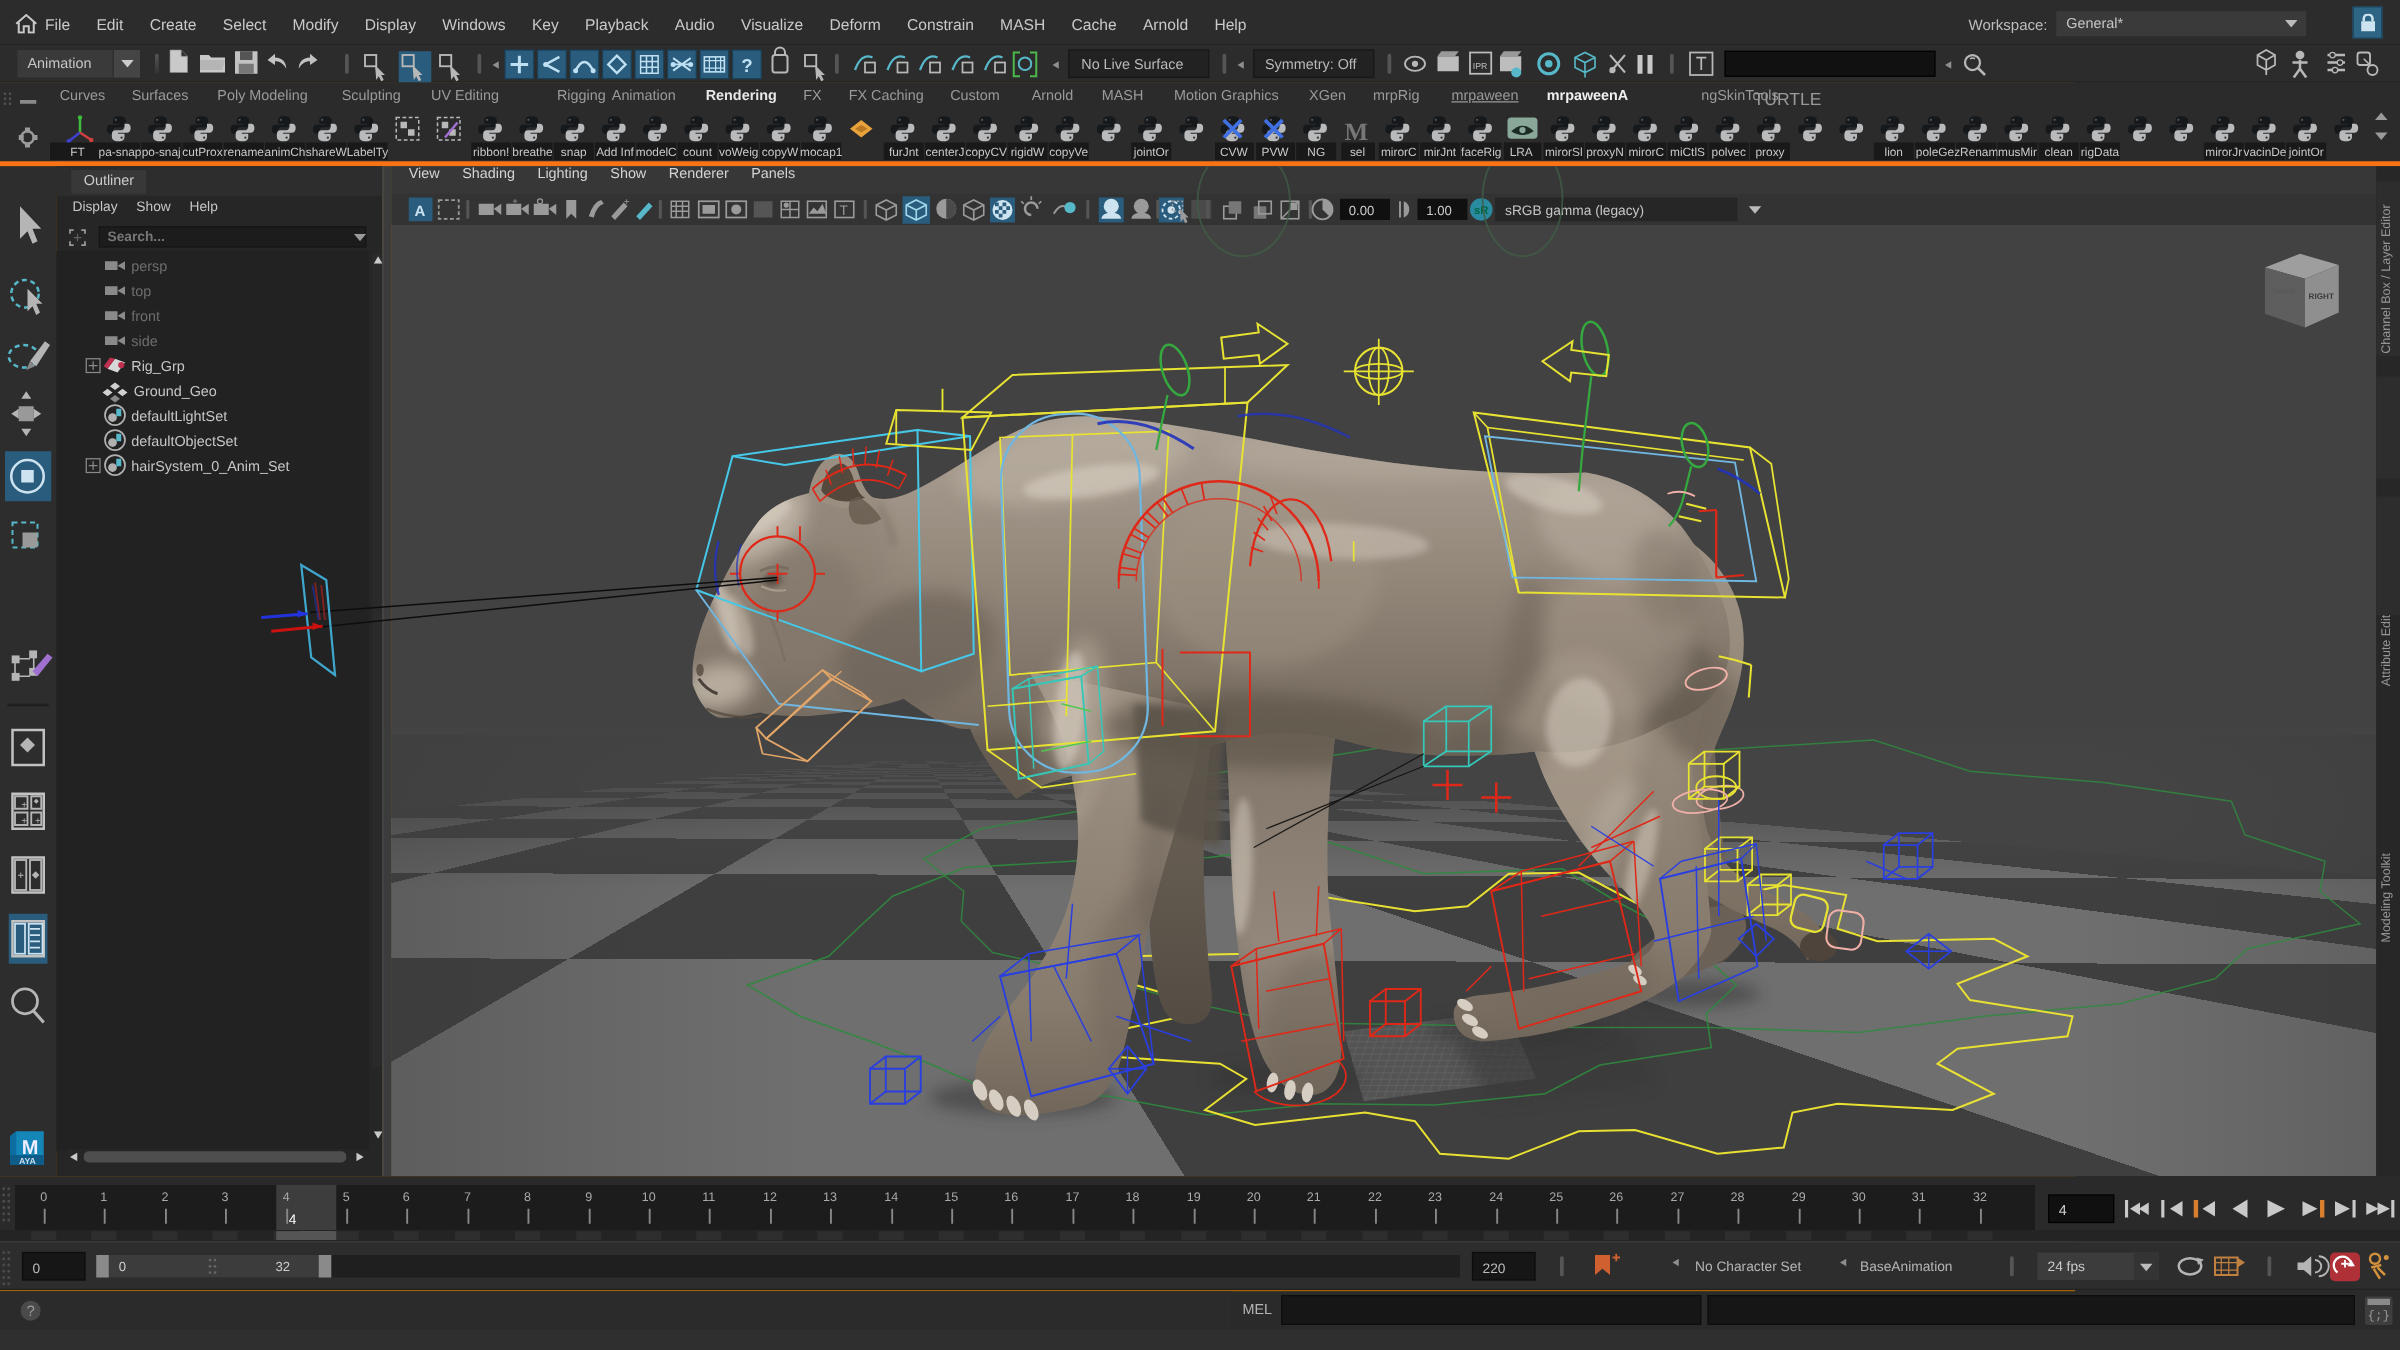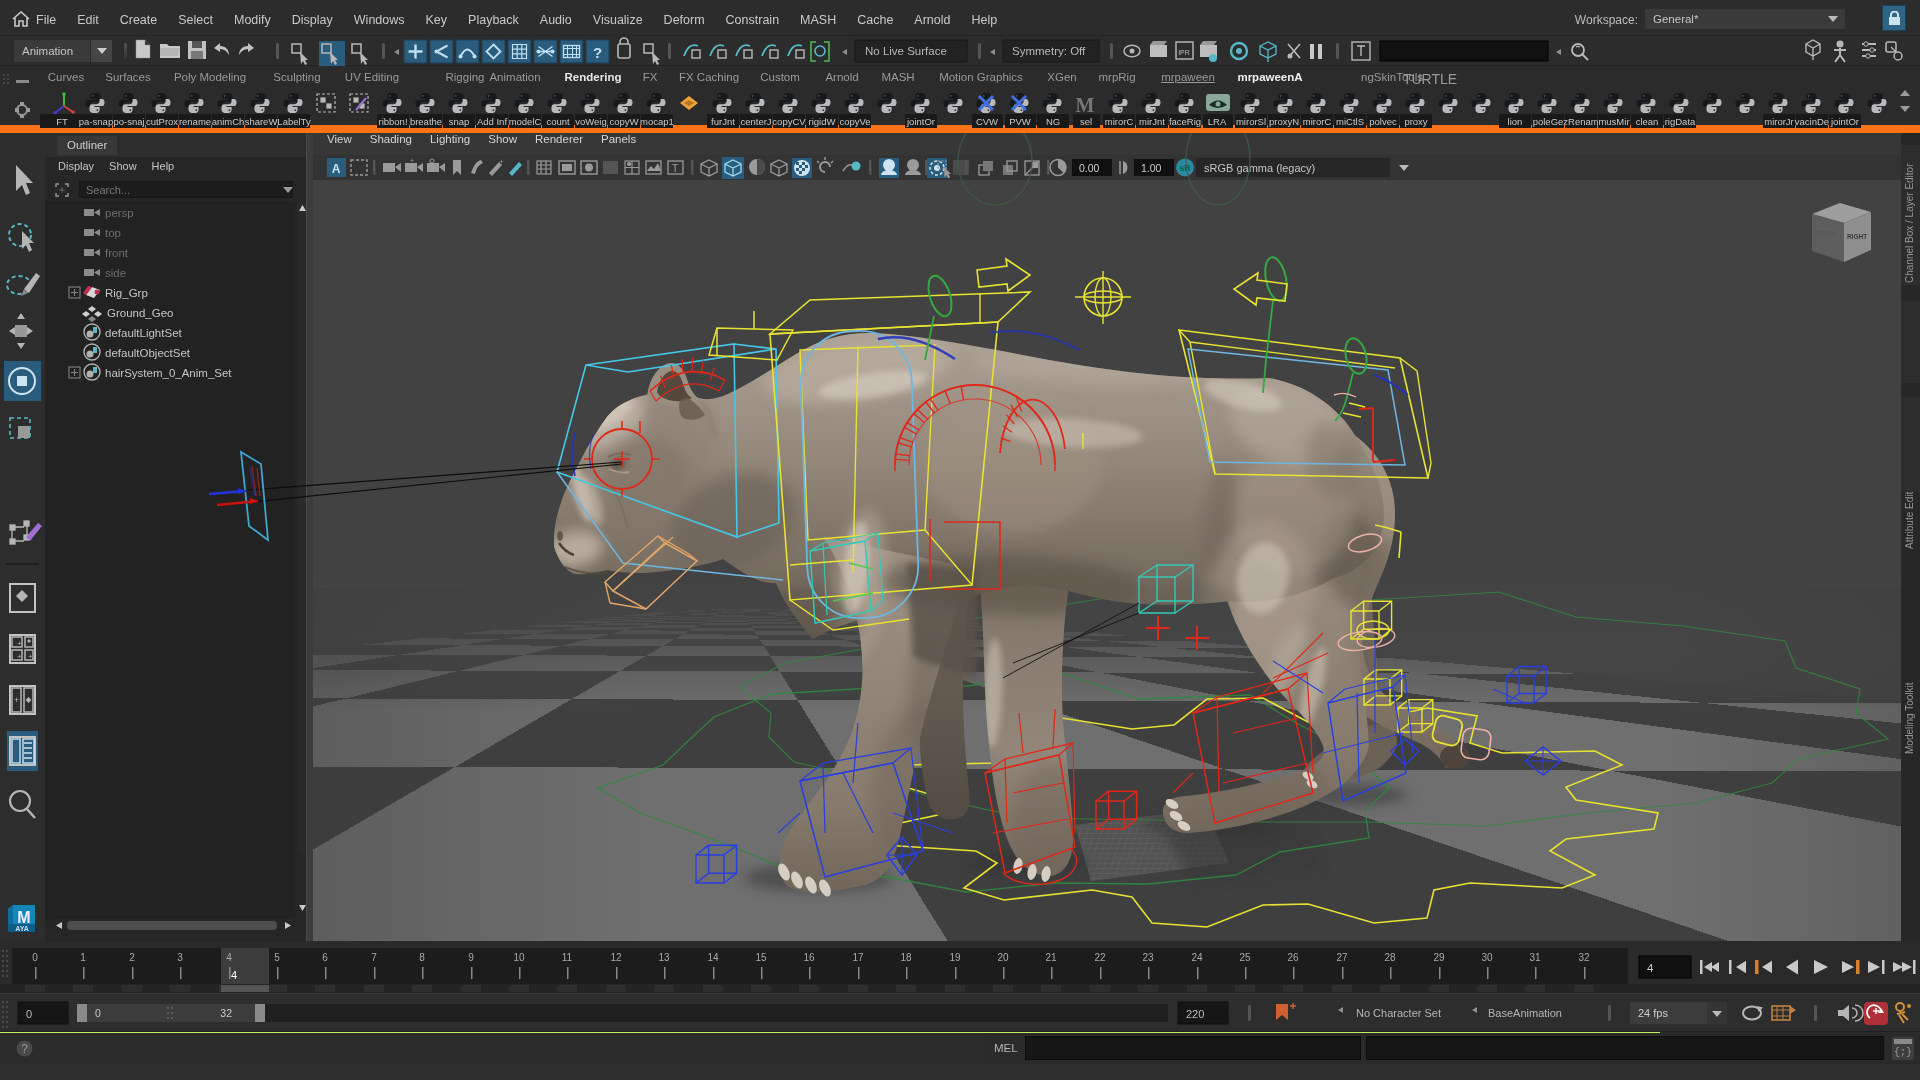--- a/index.html
+++ b/index.html
@@ -1,33 +1,33 @@
 <!DOCTYPE html>
 <html><head>
 <meta charset="utf-8">
 <style>
 * { margin:0; padding:0; box-sizing:border-box; }
 html,body { width:1920px; height:1080px; overflow:hidden; background:#2b2b2b;
   font-family:"Liberation Sans", sans-serif; }
 .abs { position:absolute; }
-#page { position:relative; width:1660px; height:1080px; background:#bef264; }
+#page { position:relative; width:1660px; height:1080px; background:#a16207; }
 #menubar { left:0; top:0; width:1920px; height:36px; background:#2c2c2c; border-bottom:1px solid #242424;}
 #menubar .items { position:absolute; left:36px; top:13px; color:#c9c9c9; font-size:12.5px; }
 #menubar .items span { margin-right:21px; }
 #statusline { left:0; top:36px; width:1920px; height:30px; background:#2c2c2c; border-bottom:1px solid #232323;}
 .ddown { position:absolute; background:#3a3a3a; color:#c6c6c6; font-size:11.5px; }
 .sep { position:absolute; width:3px; height:16px; top:43px; background:linear-gradient(#555,#333); border-radius:2px; }
-#shelf { left:0; top:66px; width:1920px; height:67px; background:#2b2b2b; border-bottom:8px solid #f97316; }
+#shelf { left:0; top:66px; width:1920px; height:67px; background:#2b2b2b; border-bottom:4px solid #f97316; }
 #lbar { left:0; top:133px; width:45px; height:808px; background:#2d2d2d; }
 #outliner { left:45px; top:133px; width:261px; height:808px; background:#262626; }
 #olhead { position:absolute; left:0; top:0; width:261px; height:24px; background:#2d2d2d; }
 #oltab { position:absolute; left:12px; top:3px; padding:3px 10px 4px; background:#383838; color:#ccc; font-size:11.5px; }
 #olmenu { position:absolute; left:13px; top:27px; color:#c6c6c6; font-size:11px; }
 #olmenu span { margin-right:15px; }
-#olsearch { position:absolute; left:34px; top:48px; width:214px; height:17px; background:#1c1c1c; border:1px solid #161616; color:#777; font-size:11px; padding-left:6px; line-height:16px; }
+#olsearch { position:absolute; left:34px; top:48px; width:214px; height:17px; background:#1c1c1c; border:1px solid #161616; color:#777; font-size:11px; padding-left:6px; line-height:16px;font-weight:bold; }
 #oltree { position:absolute; left:0; top:68px; width:250px; height:720px; background:#222; }
 #vsep { left:306px; top:133px; width:7px; height:808px; background:#3c3c3c; border-left:1px solid #4a4a4a; }
 #vp { left:313px; top:133px; width:1588px; height:808px; background:#424242; overflow:hidden; }
 #vpmenu { position:absolute; left:0; top:0; width:1588px; height:22px; background:#373737; color:#d4d4d4; font-size:11.5px; }
 #vpmenu span { margin-right:18px; }
 #vpbar { position:absolute; left:0; top:22px; width:1588px; height:25px; background:#333333; }
 #rbar { left:1901px; top:133px; width:19px; height:808px; background:#272727; }
 .vtab { position:absolute; left:0; width:19px; background:#2d2d2d; }
 .vtab div { position:absolute; transform:rotate(-90deg); transform-origin:0 0; color:#969696; font-size:10px; white-space:nowrap; }
 #timeline { left:0; top:941px; width:1920px; height:52px; background:#2a2a2a; }

